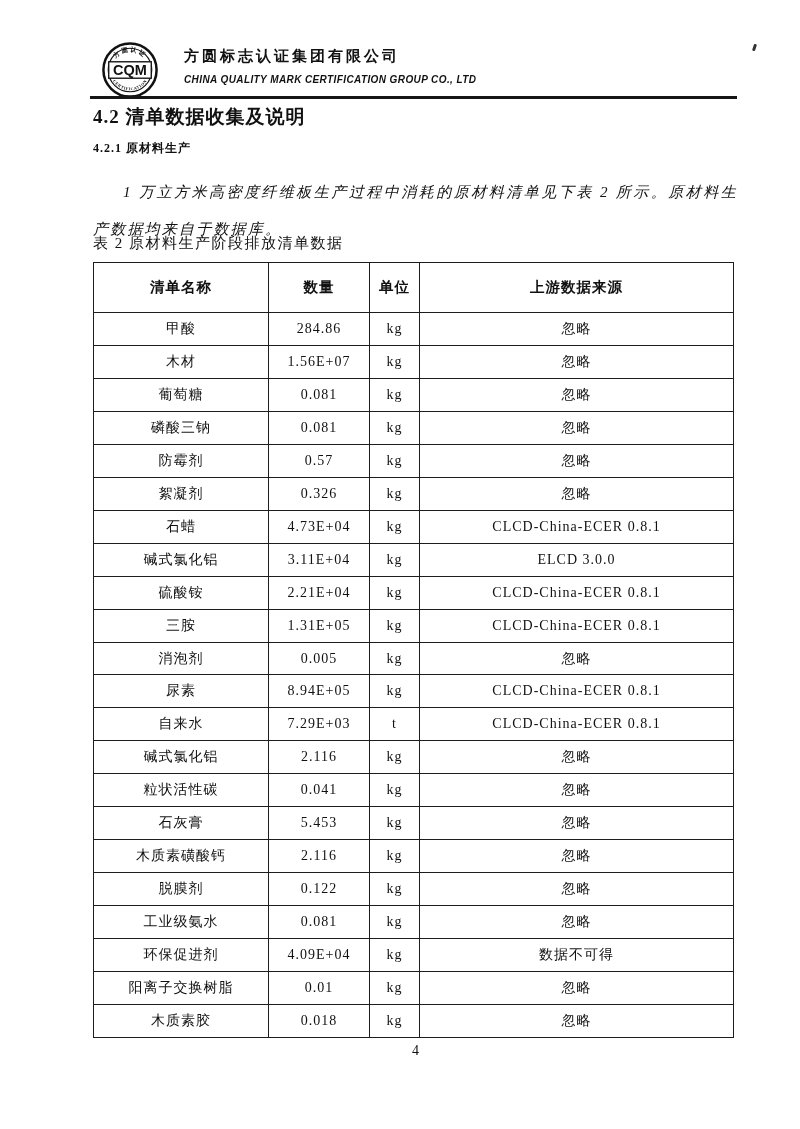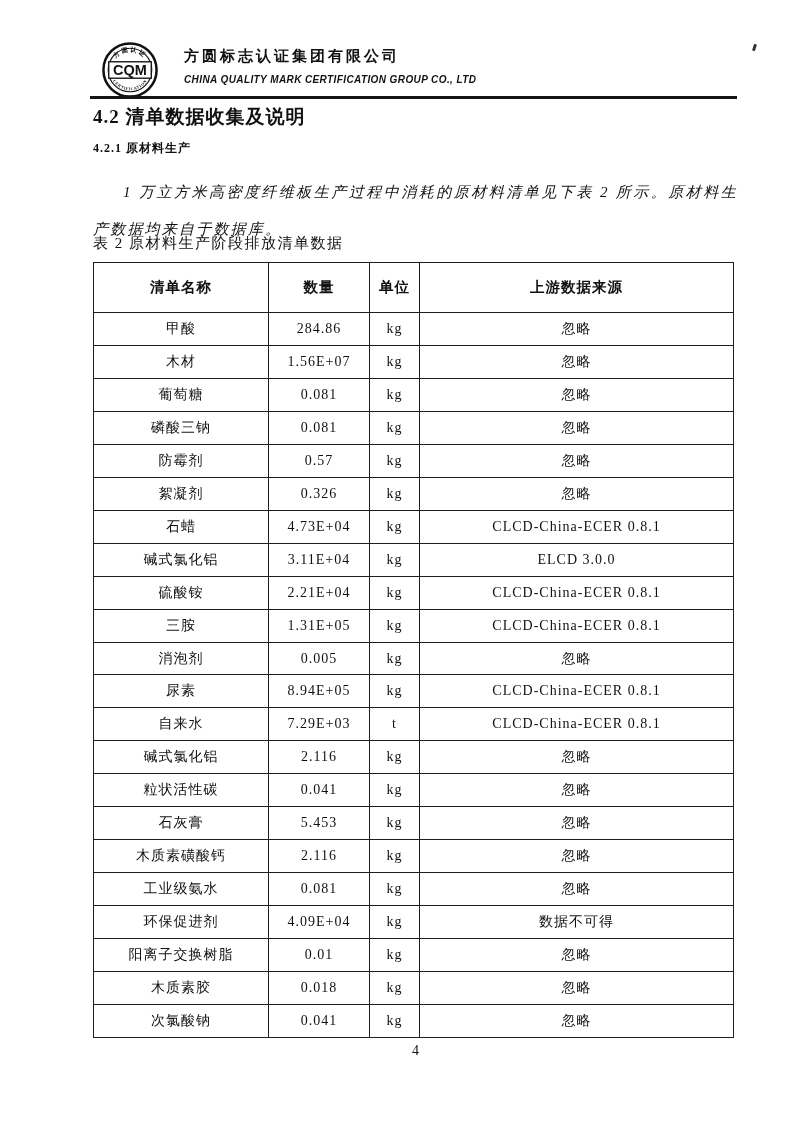--- a/index.html
+++ b/index.html
@@ -229,46 +229,46 @@
             <td>kg</td>
             <td>忽略</td>
           </tr>
           <tr>
             <td>木质素磺酸钙</td>
             <td>2.116</td>
             <td>kg</td>
             <td>忽略</td>
           </tr>
           <tr>
+            <td>脱膜剂</td>
+            <td>0.122</td>
+            <td>kg</td>
+            <td>忽略</td>
+          </tr>
+          <tr>
             <td>工业级氨水</td>
             <td>0.081</td>
             <td>kg</td>
             <td>忽略</td>
           </tr>
           <tr>
             <td>环保促进剂</td>
             <td>4.09E+04</td>
             <td>kg</td>
             <td>数据不可得</td>
           </tr>
           <tr>
             <td>阳离子交换树脂</td>
             <td>0.01</td>
             <td>kg</td>
             <td>忽略</td>
           </tr>
           <tr>
             <td>木质素胶</td>
             <td>0.018</td>
-            <td>kg</td>
-            <td>忽略</td>
-          </tr>
-          <tr>
-            <td>次氯酸钠</td>
-            <td>0.041</td>
             <td>kg</td>
             <td>忽略</td>
           </tr>
         </tbody>
     </table>
   </div>
 
   <div class="page-num">4</div>
 
 </div>

